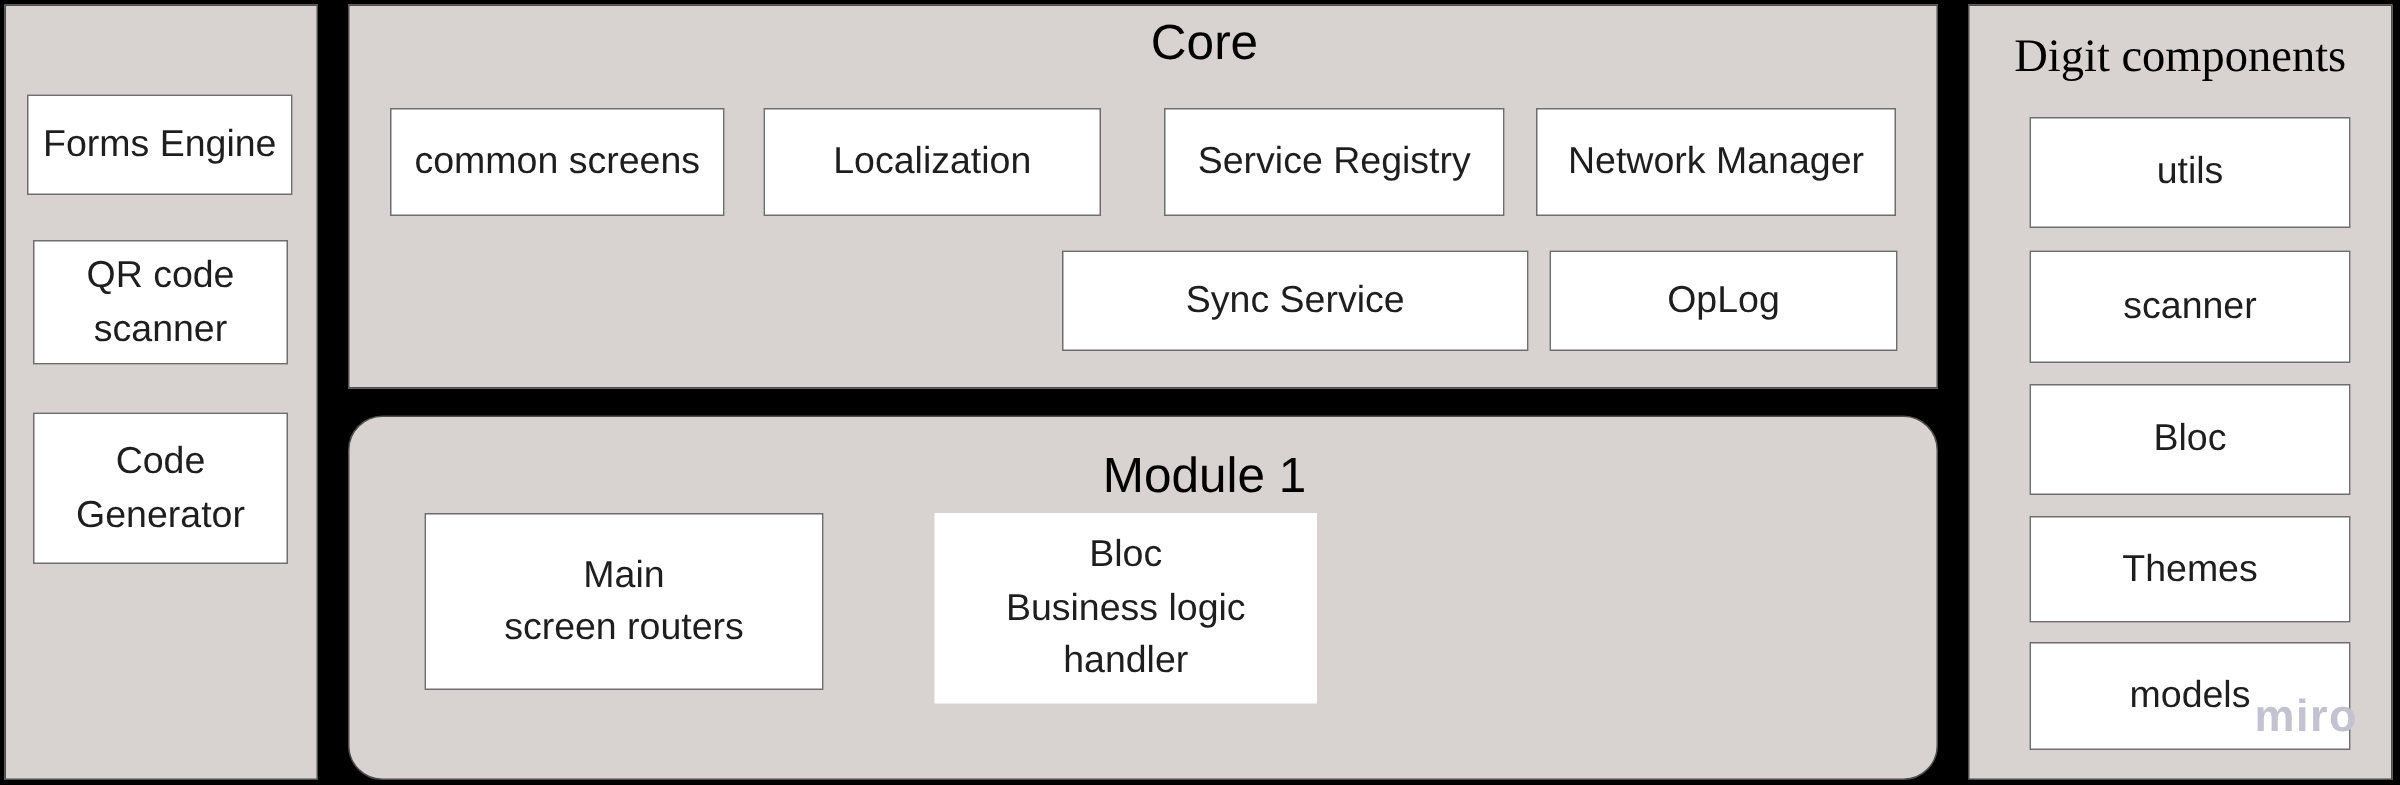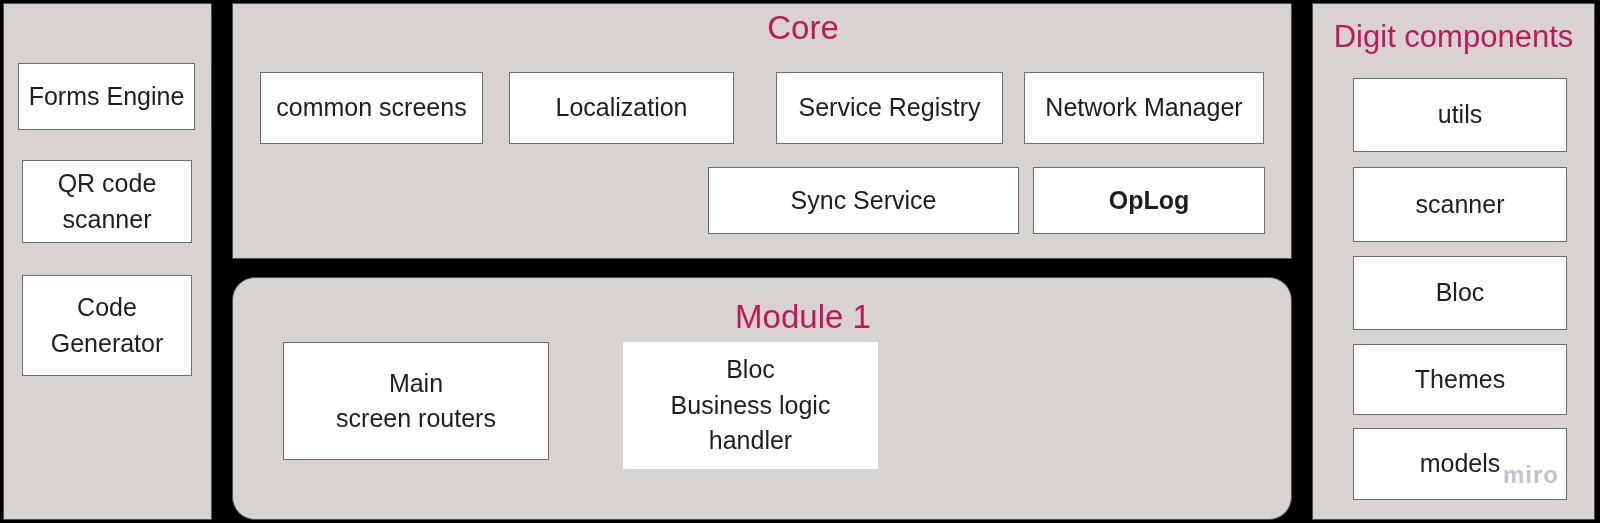--- a/index.html
+++ b/index.html
@@ -16,21 +16,21 @@
     position: absolute;
     background: #d8d3d1;
     border: 1px solid #4f4f4f;
     box-sizing: border-box;
   }
   .panel-title {
     position: absolute;
     left: 0; right: 0;
     text-align: center;
     font-size: 33px;
-    color: #be185d;
+    color: #000000;
     white-space: nowrap;
   }
   .panel-title.shift { transform: translateX(41px); }
   .box {
     position: absolute;
     background: #ffffff;
     border: 1px solid #6e6e6e;
     box-sizing: border-box;
     display: flex;
     align-items: center;
@@ -39,21 +39,21 @@
     font-size: 25px;
     line-height: 1.42;
     white-space: pre-line;
     color: #1e1e1e;
   }
   .box.borderless { border: none; }
   .watermark {
     position: absolute;
     left: 1503px;
     top: 461px;
-    font-size: 24px;
+    font-size: 30px;
     font-weight: 600;
     letter-spacing: 1px;
     color: #c3c2d0;
   }
 </style>
 </head>
 <body>
 
 <div id="canvas">
 
@@ -65,34 +65,34 @@
 Generator</div>
   </div>
 
   <div class="panel" style="left:232px; top:3px; width:1060px; height:256px;">
     <div class="panel-title shift" style="top:5px;">Core</div>
     <div class="box" style="left:27px; top:68px; width:223px; height:72px;">common screens</div>
     <div class="box" style="left:276px; top:68px; width:225px; height:72px;">Localization</div>
     <div class="box" style="left:543px; top:68px; width:227px; height:72px;">Service Registry</div>
     <div class="box" style="left:791px; top:68px; width:240px; height:72px;">Network Manager</div>
     <div class="box" style="left:475px; top:163px; width:311px; height:67px;">Sync Service</div>
-    <div class="box" style="left:800px; top:163px; width:232px; height:67px;font-weight:bold;">OpLog</div>
+    <div class="box" style="left:800px; top:163px; width:232px; height:67px;">OpLog</div>
   </div>
 
   <div class="panel" style="left:232px; top:277px; width:1060px; height:243px;border-radius:23px;">
     <div class="panel-title shift" style="top:20px;">Module 1</div>
     <div class="box" style="left:50px; top:64px; width:266px; height:118px;">Main
 screen routers</div>
     <div class="box borderless" style="left:390px; top:64px; width:255px; height:127px;">Bloc
 Business logic
 handler</div>
   </div>
 
   <div class="panel" style="left:1312px; top:3px; width:283px; height:517px;">
-    <div class="panel-title" style="top:15px; font-size:31px;">Digit components</div>
+    <div class="panel-title" style="top:15px; font-size:31px;font-family:Liberation Serif, serif;">Digit components</div>
     <div class="box" style="left:40px; top:74px; width:214px; height:74px;">utils</div>
     <div class="box" style="left:40px; top:163px; width:214px; height:75px;">scanner</div>
     <div class="box" style="left:40px; top:252px; width:214px; height:74px;">Bloc</div>
     <div class="box" style="left:40px; top:340px; width:214px; height:71px;">Themes</div>
     <div class="box" style="left:40px; top:424px; width:214px; height:72px;">models</div>
   </div>
 
   <div class="watermark">miro</div>
 
 </div>

